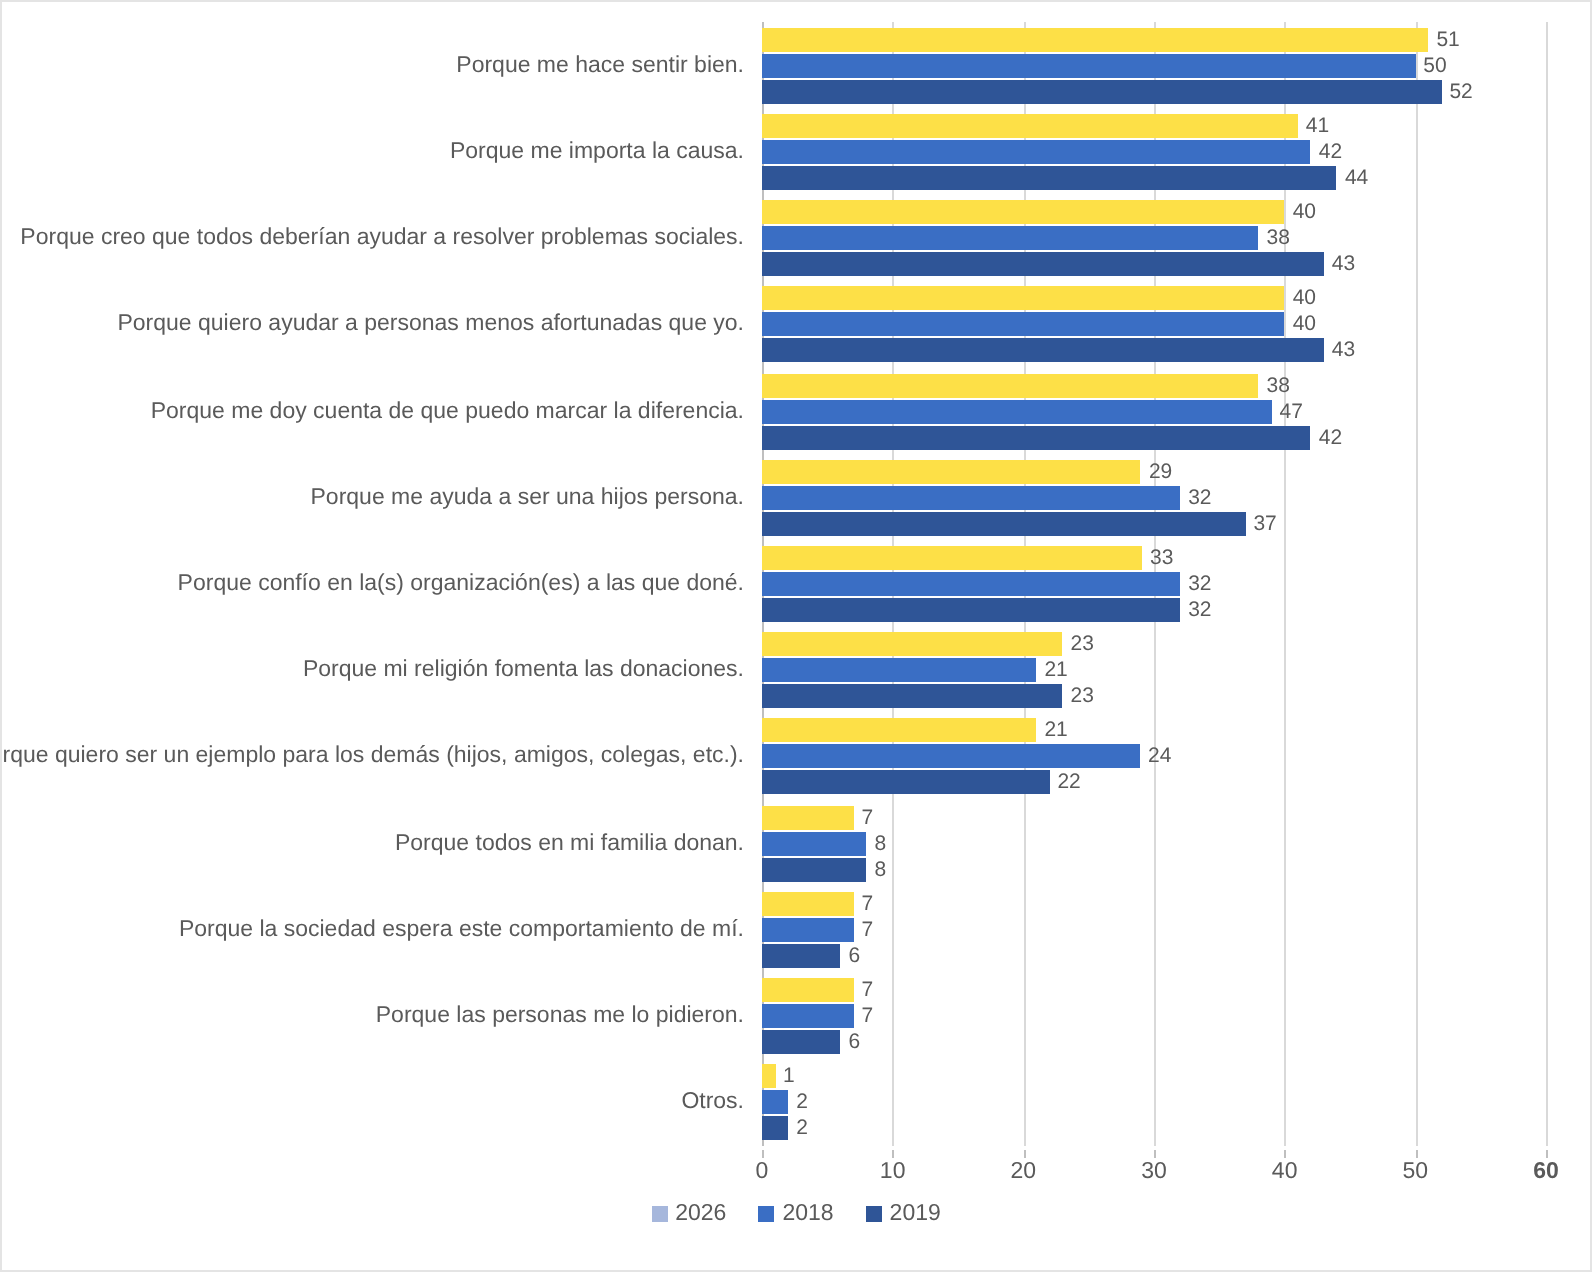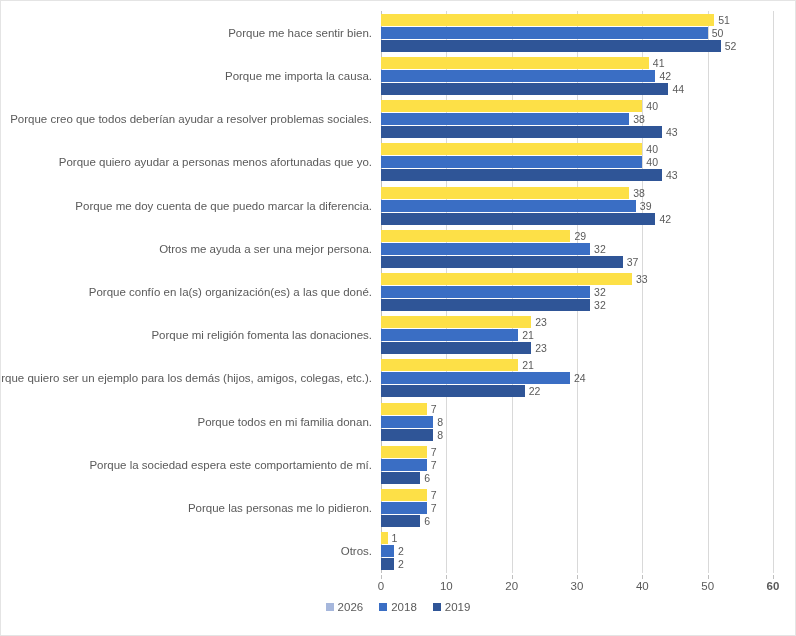--- a/index.html
+++ b/index.html
@@ -207,45 +207,45 @@
           </div>
         </div>
       </div>
       <div class="row" style="top: 172.923px; height: 43.2308px;">
         <div class="cat-label">Porque me doy cuenta de que puedo marcar la diferencia.</div>
         <div class="bar-group">
           <div class="bar s2017" style="width: 248.267px; top: 2.61538px;">
             <span class="bar-value">38</span>
           </div>
           <div class="bar s2018" style="width: 254.8px; top: 15.6154px;">
-            <span class="bar-value">39</span>
+            <span class="bar-value">47</span>
           </div>
           <div class="bar s2019" style="width: 274.4px; top: 28.6154px;">
             <span class="bar-value">42</span>
           </div>
         </div>
       </div>
       <div class="row" style="top: 216.154px; height: 43.2308px;">
-        <div class="cat-label">Otros me ayuda a ser una mejor persona.</div>
+        <div class="cat-label">Porque me ayuda a ser una hijos persona.</div>
         <div class="bar-group">
           <div class="bar s2017" style="width: 189.467px; top: 2.61538px;">
             <span class="bar-value">29</span>
           </div>
           <div class="bar s2018" style="width: 209.067px; top: 15.6154px;">
             <span class="bar-value">32</span>
           </div>
           <div class="bar s2019" style="width: 241.733px; top: 28.6154px;">
             <span class="bar-value">37</span>
           </div>
         </div>
       </div>
       <div class="row" style="top: 259.385px; height: 43.2308px;">
         <div class="cat-label">Porque confío en la(s) organización(es) a las que doné.</div>
         <div class="bar-group">
-          <div class="bar s2017" style="width: 251px; top: 2.61538px;">
+          <div class="bar s2017" style="width: 190px; top: 2.61538px;">
             <span class="bar-value">33</span>
           </div>
           <div class="bar s2018" style="width: 209.067px; top: 15.6154px;">
             <span class="bar-value">32</span>
           </div>
           <div class="bar s2019" style="width: 209.067px; top: 28.6154px;">
             <span class="bar-value">32</span>
           </div>
         </div>
       </div>

